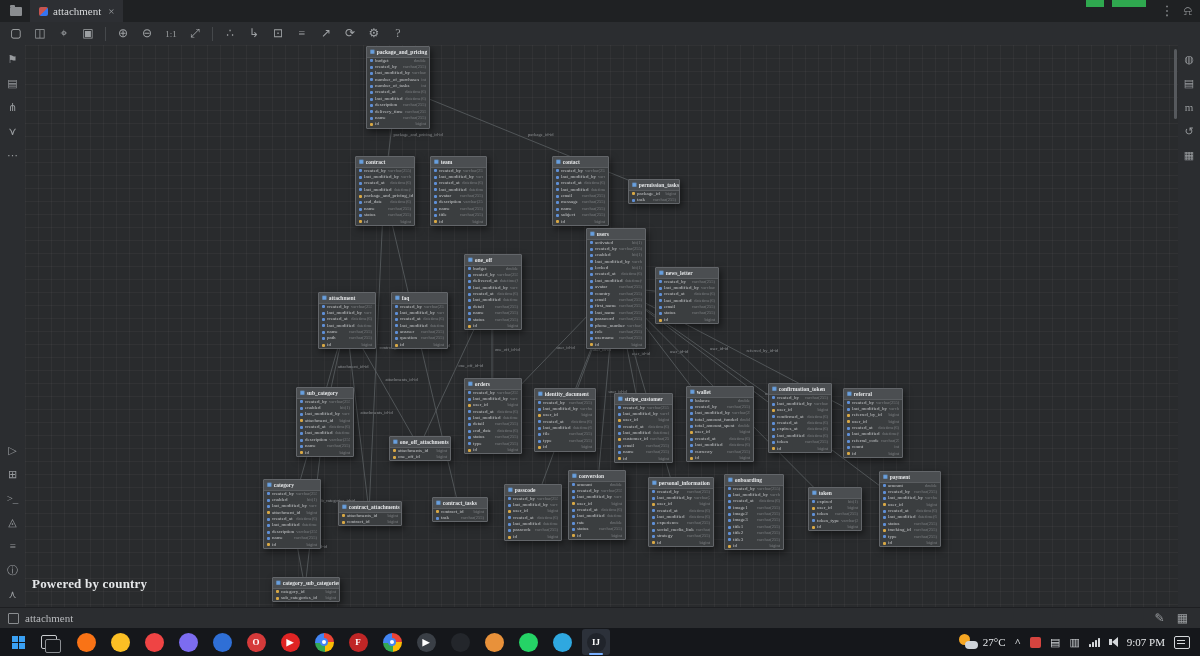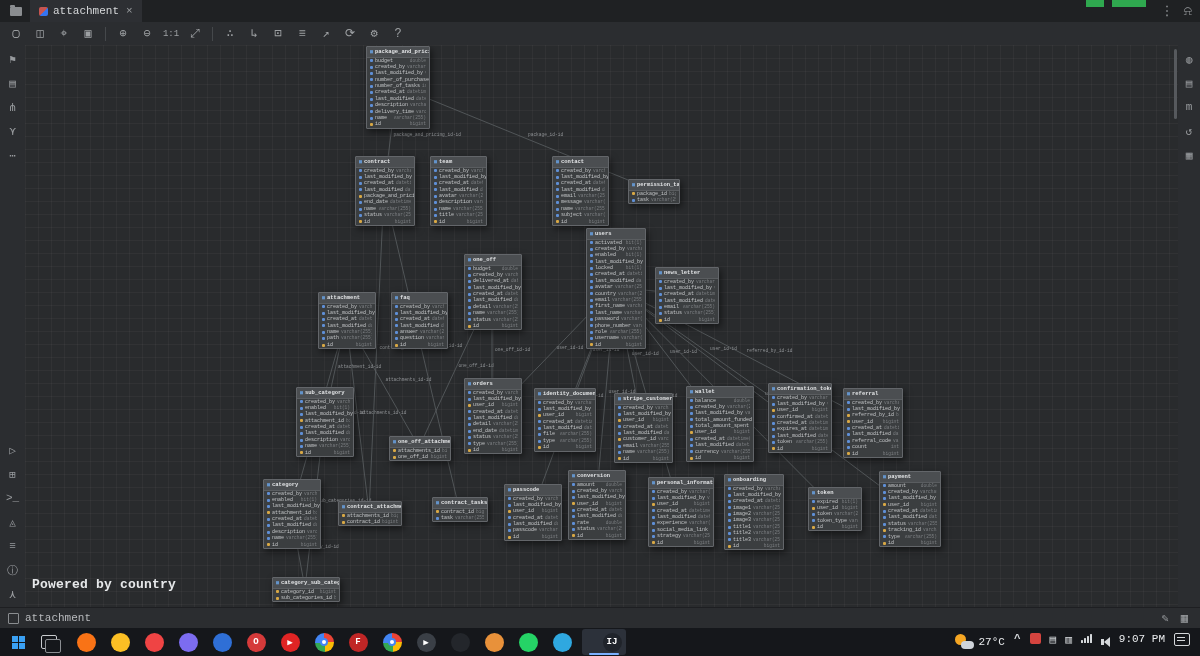--- a/index.html
+++ b/index.html
@@ -1,17 +1,17 @@
 <!DOCTYPE html>
 <html><head>
 <meta charset="utf-8">
 <style>
   html,body{margin:0;padding:0;background:#000;}
   #screen{position:relative;width:1200px;height:656px;overflow:hidden;
-    font-family:Liberation Mono, monospace;background:#0ea5e9;color:#c8cacc;}
+    font-family:Liberation Serif, serif;background:#0ea5e9;color:#c8cacc;}
 
   
   .titlebar{position:absolute;left:0;top:0;right:0;height:22px;background:#1f2123;
     display:flex;align-items:center;border-bottom:1px solid #17181a;}
   .folder-ic{width:12px;height:9px;background:#8a8d90;border-radius:1px;margin:0 8px 0 10px;position:relative;}
   .folder-ic::before{content:"";position:absolute;top:-2px;left:0;width:5px;height:2px;background:#8a8d90;border-radius:1px 1px 0 0;}
   .tab{display:flex;align-items:center;gap:5px;height:22px;padding:0 9px;background:#2d2f33;color:#d6d8da;font-size:11px;}
   .tab-file-ic{width:9px;height:9px;border-radius:2px;background:linear-gradient(135deg,#c75450 55%,#3574f0 55%);}
   .tab-close{color:#9a9da0;font-size:11px;margin-left:2px;}
   .tb-right{margin-left:auto;display:flex;align-items:center;gap:10px;padding-right:8px;color:#9a9da0;font-size:13px;}
@@ -68,26 +68,26 @@
   .start{width:28px;height:24px;display:grid;place-items:center;}
   .winlogo{display:grid;grid-template-columns:6px 6px;grid-template-rows:6px 6px;gap:1px;}
   .winlogo span{background:#3aa0f3;}
   .searchbox{width:230px;height:22px;background:#f3f4f6;border-radius:4px;display:flex;align-items:center;gap:6px;padding:0 4px 0 8px;}
   .searchbox input{border:0;outline:0;background:transparent;font-size:11px;color:#333;width:150px;font-family:inherit;}
   .search-art{width:26px;height:18px;margin-left:auto;border-radius:3px;background:linear-gradient(135deg,#f5a623 30%,#7b5cd6 70%,#3b82f6);}
   .taskview{width:14px;height:12px;border:1px solid #c8cbce;border-radius:2px;position:relative;margin:0 4px;}
   .taskview::after{content:"";position:absolute;left:3px;top:3px;width:14px;height:12px;border:1px solid #8b8e92;border-radius:2px;background:#15171b;}
   .apps{display:flex;align-items:center;gap:6px;margin-left:6px;}
   .app{position:relative;width:28px;height:26px;display:grid;place-items:center;border-radius:3px;}
-  .app.active{background:#2c313a;padding-left:16px;}
+  .app.active{background:#2c313a;}
   .app.active::after{content:"";position:absolute;bottom:0;left:7px;right:7px;height:2px;background:#7ab0ff;border-radius:1px;}
   .aic{width:19px;height:19px;border-radius:50%;display:grid;place-items:center;color:#fff;font-size:9px;font-weight:bold;position:relative;}
   .aic.chrome{background:conic-gradient(#ea4335 0 90deg,#fbbc05 90deg 180deg,#34a853 180deg 270deg,#4285f4 270deg 360deg);}
   .cdot{width:8px;height:8px;border-radius:50%;background:#fff;border:2px solid #4285f4;box-sizing:border-box;}
-  .tray{margin-left:auto;display:flex;gap:9px;color:#e9ebed;font-size:11px;padding-right:6px;}
+  .tray{margin-left:auto;display:flex;align-items:center;gap:9px;color:#e9ebed;font-size:11px;padding-right:6px;}
   .weather{display:flex;align-items:center;gap:5px;}
   .wicon{position:relative;width:20px;height:18px;}
   .sun{position:absolute;left:1px;top:1px;width:11px;height:11px;border-radius:50%;background:#f5a623;}
   .cloud{position:absolute;right:0;bottom:2px;width:13px;height:8px;border-radius:5px;background:#cfd4da;}
   .caret{font-size:11px;color:#d5d8db;font-weight:bold;}
   .tray-sq{width:11px;height:11px;border-radius:2px;background:#d5443f;}
   .tray-g{color:#cfd2d5;font-size:11px;}
   .bars{display:flex;align-items:flex-end;gap:1px;height:10px;}
   .bars span{width:2px;background:#d5d8db;border-radius:.5px;}
   .b1{height:3px;} .b2{height:5px;} .b3{height:7px;} .b4{height:9px;}

